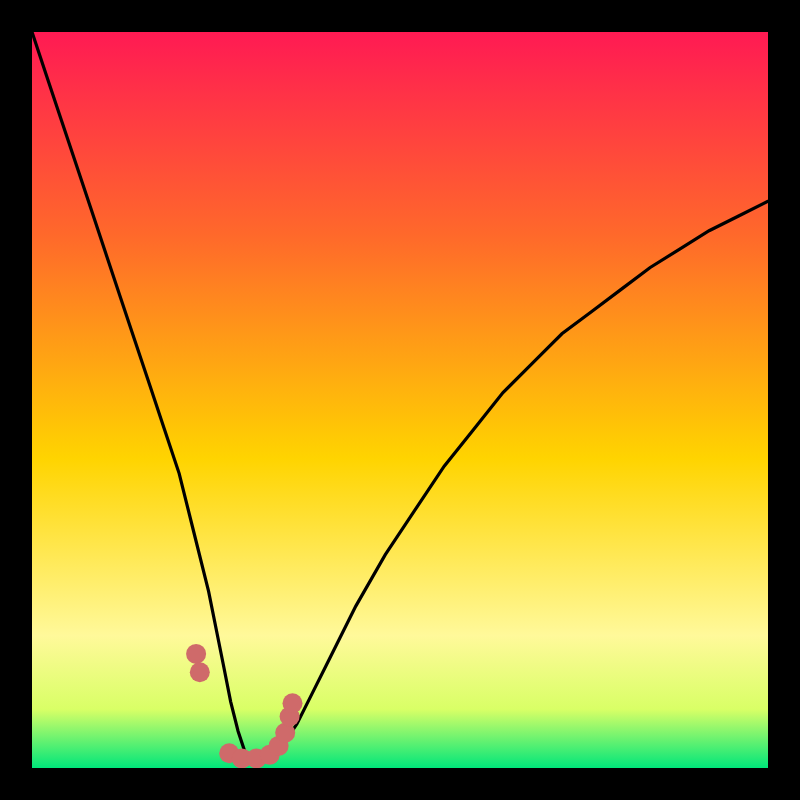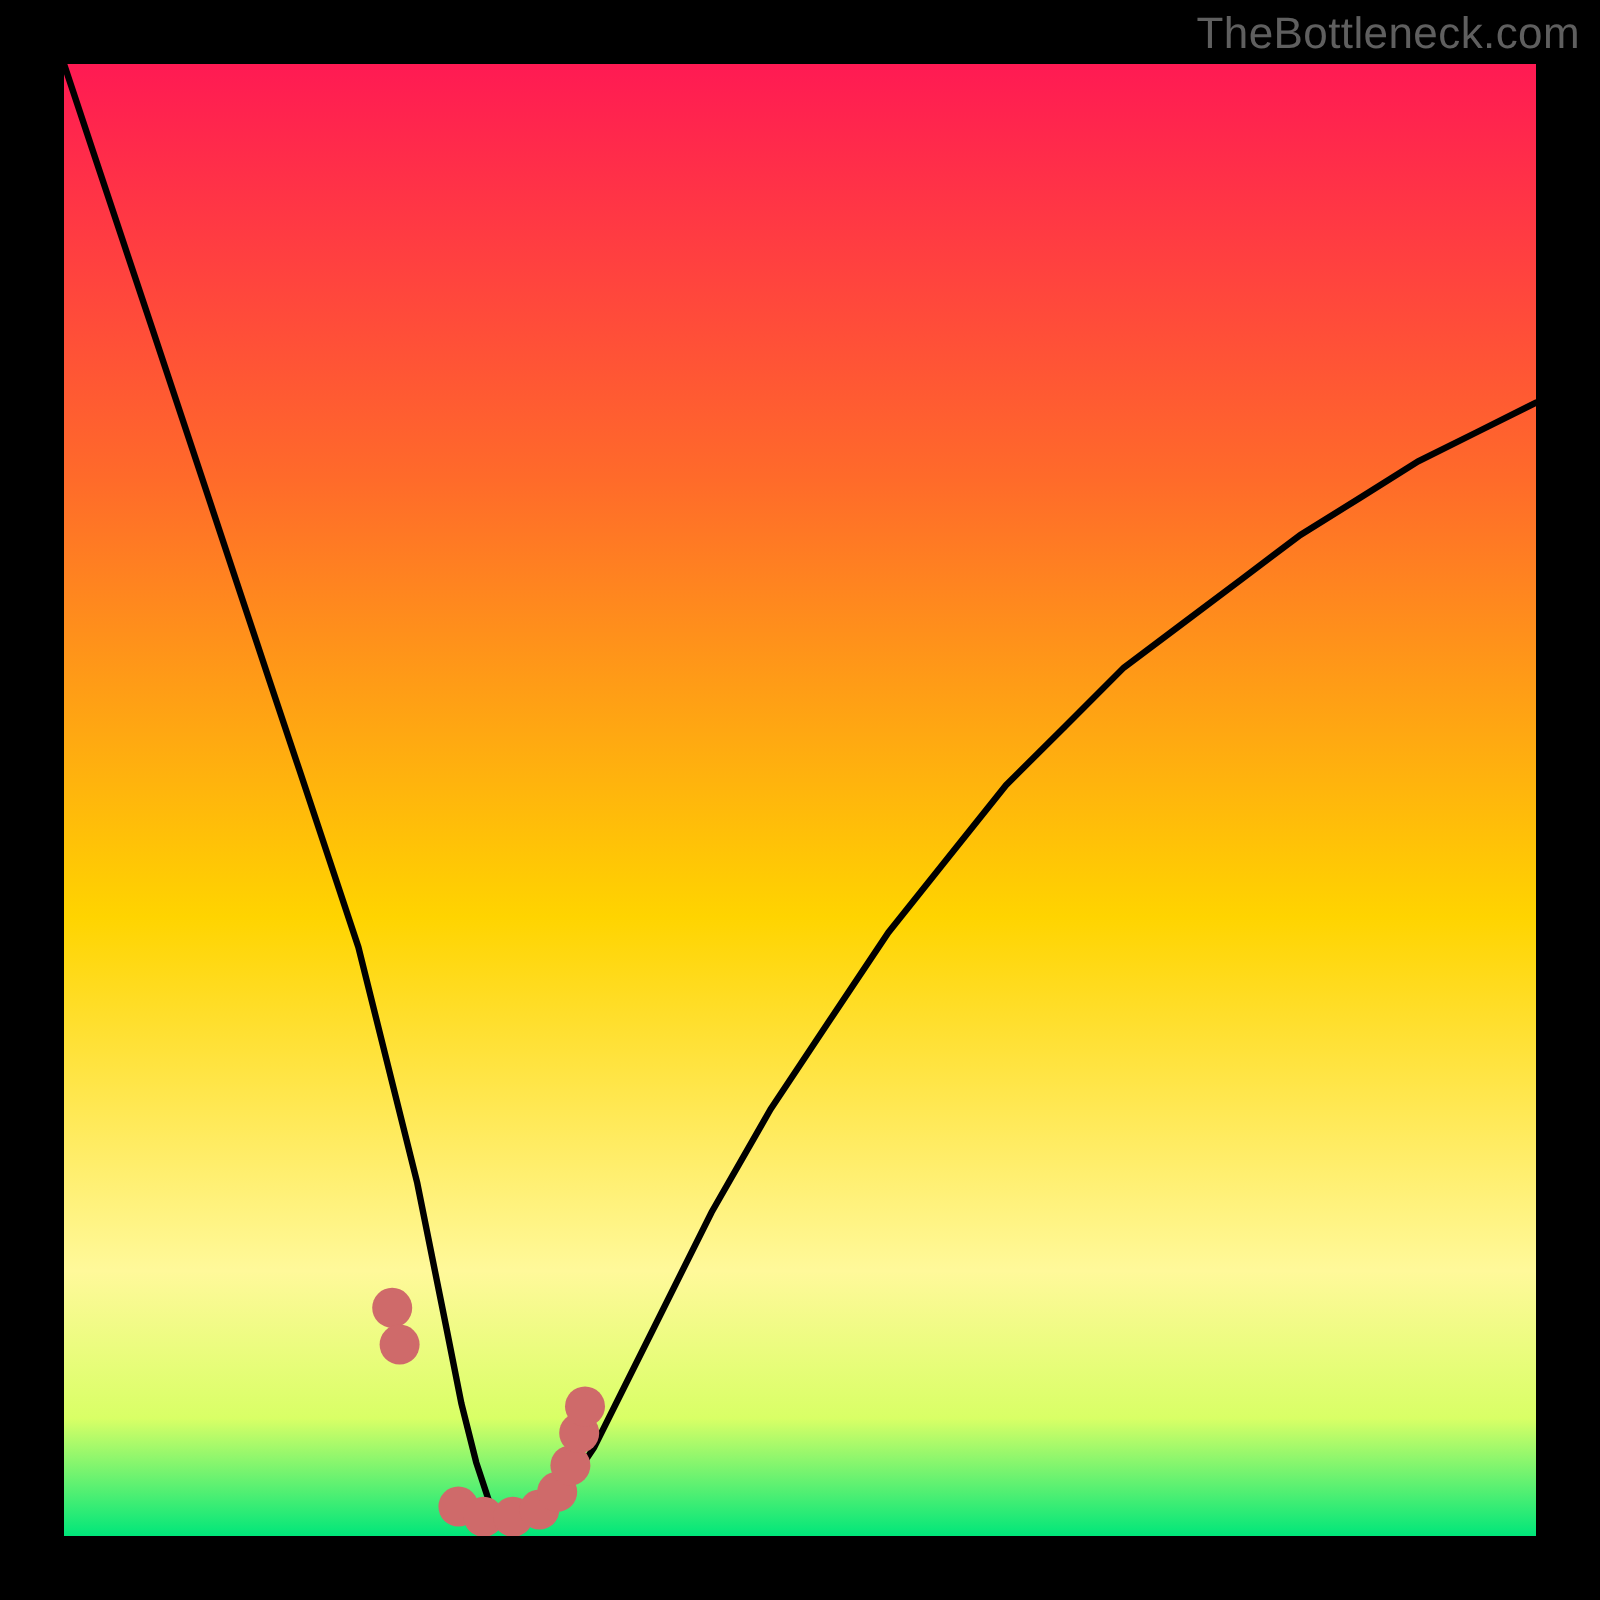--- a/index.html
+++ b/index.html
@@ -38,21 +38,20 @@
   .plot svg {
     display: block;
     width: 736px;
     height: 736px;
   }
 </style>
 </head>
 <body>
 
 <div class="frame">
-  <div class="watermark">TheBottleneck.com</div>
   <div class="plot">
     <svg viewBox="0 0 736 736">
       <defs>
         <linearGradient id="bg-grad" x1="0" y1="0" x2="0" y2="1">
             <stop offset="0%" stop-color="#ff1a53"></stop>
             <stop offset="28.000000000000004%" stop-color="#ff6a2a"></stop>
             <stop offset="57.99999999999999%" stop-color="#ffd400"></stop>
             <stop offset="82%" stop-color="#fff99a"></stop>
             <stop offset="92%" stop-color="#d9ff66"></stop>
             <stop offset="100%" stop-color="#00e67a"></stop>

